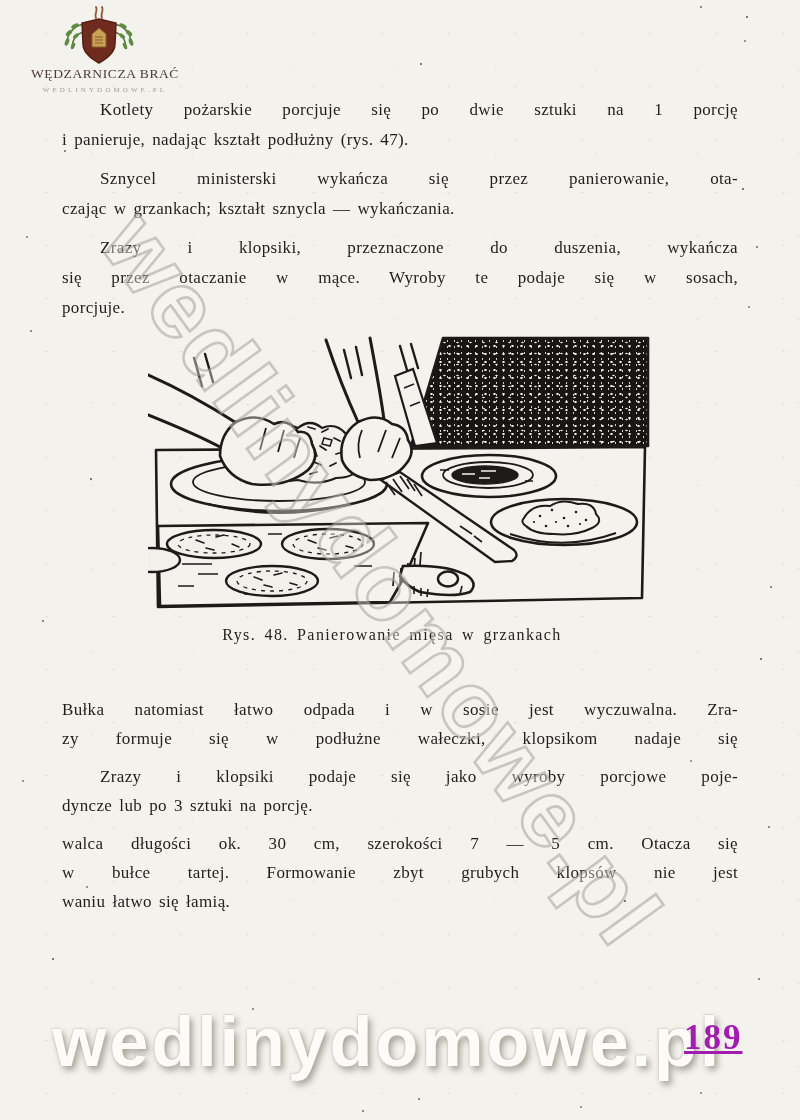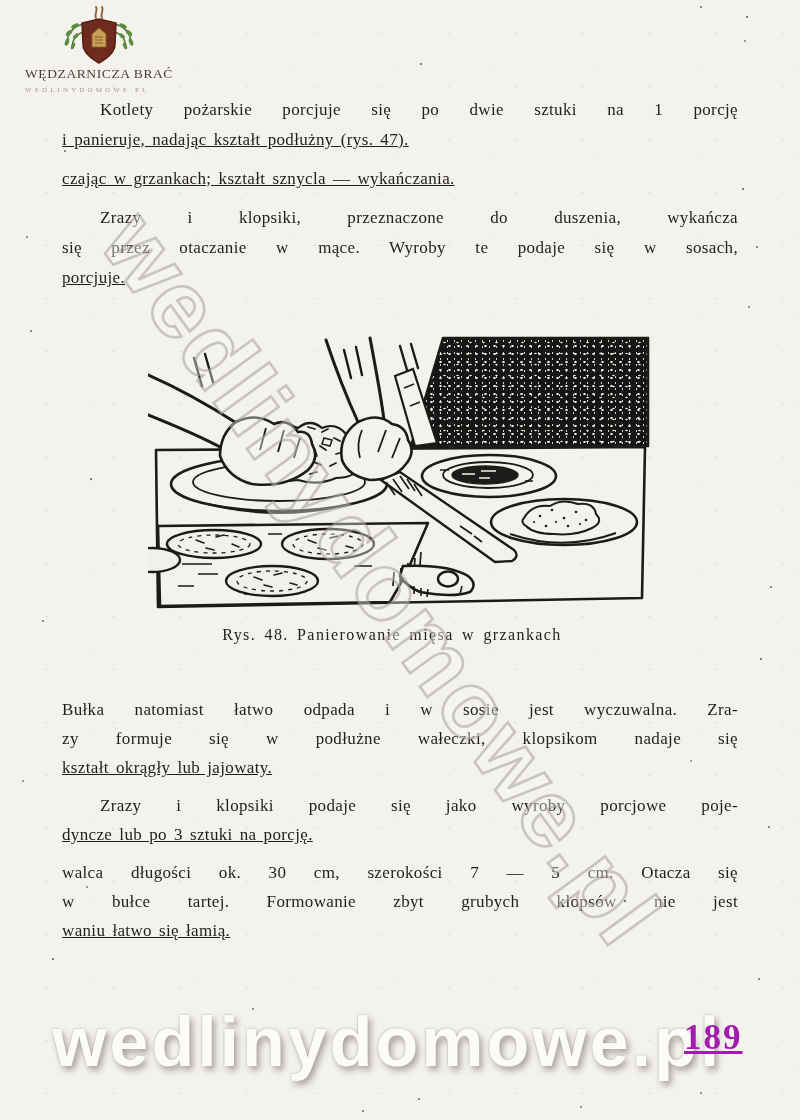--- a/index.html
+++ b/index.html
@@ -27,38 +27,38 @@
       756px 246px 0 0 #6a675f, 748px 306px 0 0 #7a766c, 30px 330px 0 0 #6a675f,
       90px 478px 0 0 #55524a, 42px 620px 0 0 #6a675f, 760px 658px 0 0 #55524a,
       22px 780px 0 0 #7a766c, 768px 826px 0 0 #6a675f, 52px 958px 0 0 #55524a,
       418px 1098px 0 0 #6a675f, 700px 1092px 0 0 #7a766c, 758px 978px 0 0 #6a675f,
       252px 1008px 0 0 #7a766c, 624px 900px 0 0 #55524a, 86px 886px 0 0 #7a766c,
       770px 586px 0 0 #6a675f, 26px 236px 0 0 #7a766c, 362px 1110px 0 0 #6a675f,
       580px 1106px 0 0 #7a766c, 690px 760px 0 0 #8a867c;
   }
 
   
-  .logo{position:absolute;left:25px;top:6px;width:160px;z-index:3;}
+  .logo{position:absolute;left:25px;top:6px;width:160px;z-index:3;text-align:center;}
   .logo-mark{display:block;margin-left:14px;}
   .logo-title{margin-top:2px;font-size:13.5px;letter-spacing:0.6px;color:#4c3c33;white-space:nowrap;}
   .logo-sub{margin-top:4px;font-size:7px;letter-spacing:3.1px;color:#a39a91;white-space:nowrap;}
 
   
   .text-block{position:absolute;left:62px;width:676px;color:#201e1a;font-size:17px;z-index:2;margin-top:19px;}
   .block1{top:76px;}
   .block2{top:676px;}
   .para{margin:0;}
   .para + .para{margin-top:9px;}
   .line{
     display:block;height:30px;line-height:30px;
     text-align:justify;text-align-last:justify;
     letter-spacing:0.35px;word-spacing:2.5px;
   }
   .block2 .line{height:29px;line-height:29px;}
-  .line.last{text-align-last:left;text-decoration:underline;}
+  .line.last{text-align-last:left;}
   .line.indent{text-indent:38px;}
 
   
   .figure{position:absolute;left:148px;top:334px;width:506px;height:284px;margin:0;z-index:2;}
   .crumb-block{
     position:absolute;left:0;top:0;width:506px;height:284px;
     clip-path:polygon(295px 4px,500px 4px,500px 112px,263px 112px);
     background-color:#171614;
     background-image:
       radial-gradient(#f4f2ed 1px, transparent 1.35px),
@@ -130,20 +130,21 @@
     <div class="logo-title">WĘDZARNICZA BRAĆ</div>
     <div class="logo-sub">WEDLINYDOMOWE.PL</div>
   </header>
 
   <section class="text-block block1">
     <p class="para">
       <span class="line indent">Kotlety pożarskie porcjuje się po dwie sztuki na 1 porcję</span>
       <span class="line last">i panieruje, nadając kształt podłużny (rys. 47).</span>
     </p>
     <p class="para">
+      <span class="line indent">Sznycel ministerski wykańcza się przez panierowanie, ota-</span>
       <span class="line last">czając w grzankach; kształt sznycla — wykańczania.</span>
     </p>
     <p class="para">
       <span class="line indent">Zrazy i klopsiki, przeznaczone do duszenia, wykańcza</span>
       <span class="line">się przez otaczanie w mące. Wyroby te podaje się w sosach,</span>
       <span class="line last">porcjuje.</span>
     </p>
   </section>
 
   <figure class="figure">
@@ -242,21 +243,20 @@
       </g>
     </svg>
   </figure>
 
   <figcaption class="caption">Rys. 48. Panierowanie mięsa w grzankach</figcaption>
 
   <section class="text-block block2">
     <p class="para">
       <span class="line">Bułka natomiast łatwo odpada i w sosie jest wyczuwalna. Zra-</span>
       <span class="line">zy formuje się w podłużne wałeczki, klopsikom nadaje się</span>
-      <span class="line last">kształt okrągły lub jajowaty.</span>
     </p>
     <p class="para">
       <span class="line indent">Zrazy i klopsiki podaje się jako wyroby porcjowe poje-</span>
       <span class="line last">dyncze lub po 3 sztuki na porcję.</span>
     </p>
     <p class="para">
       <span class="line">walca długości ok. 30 cm, szerokości 7 — 5 cm. Otacza się</span>
       <span class="line">w bułce tartej. Formowanie zbyt grubych klopsów nie jest</span>
       <span class="line last">waniu łatwo się łamią.</span>
     </p>

